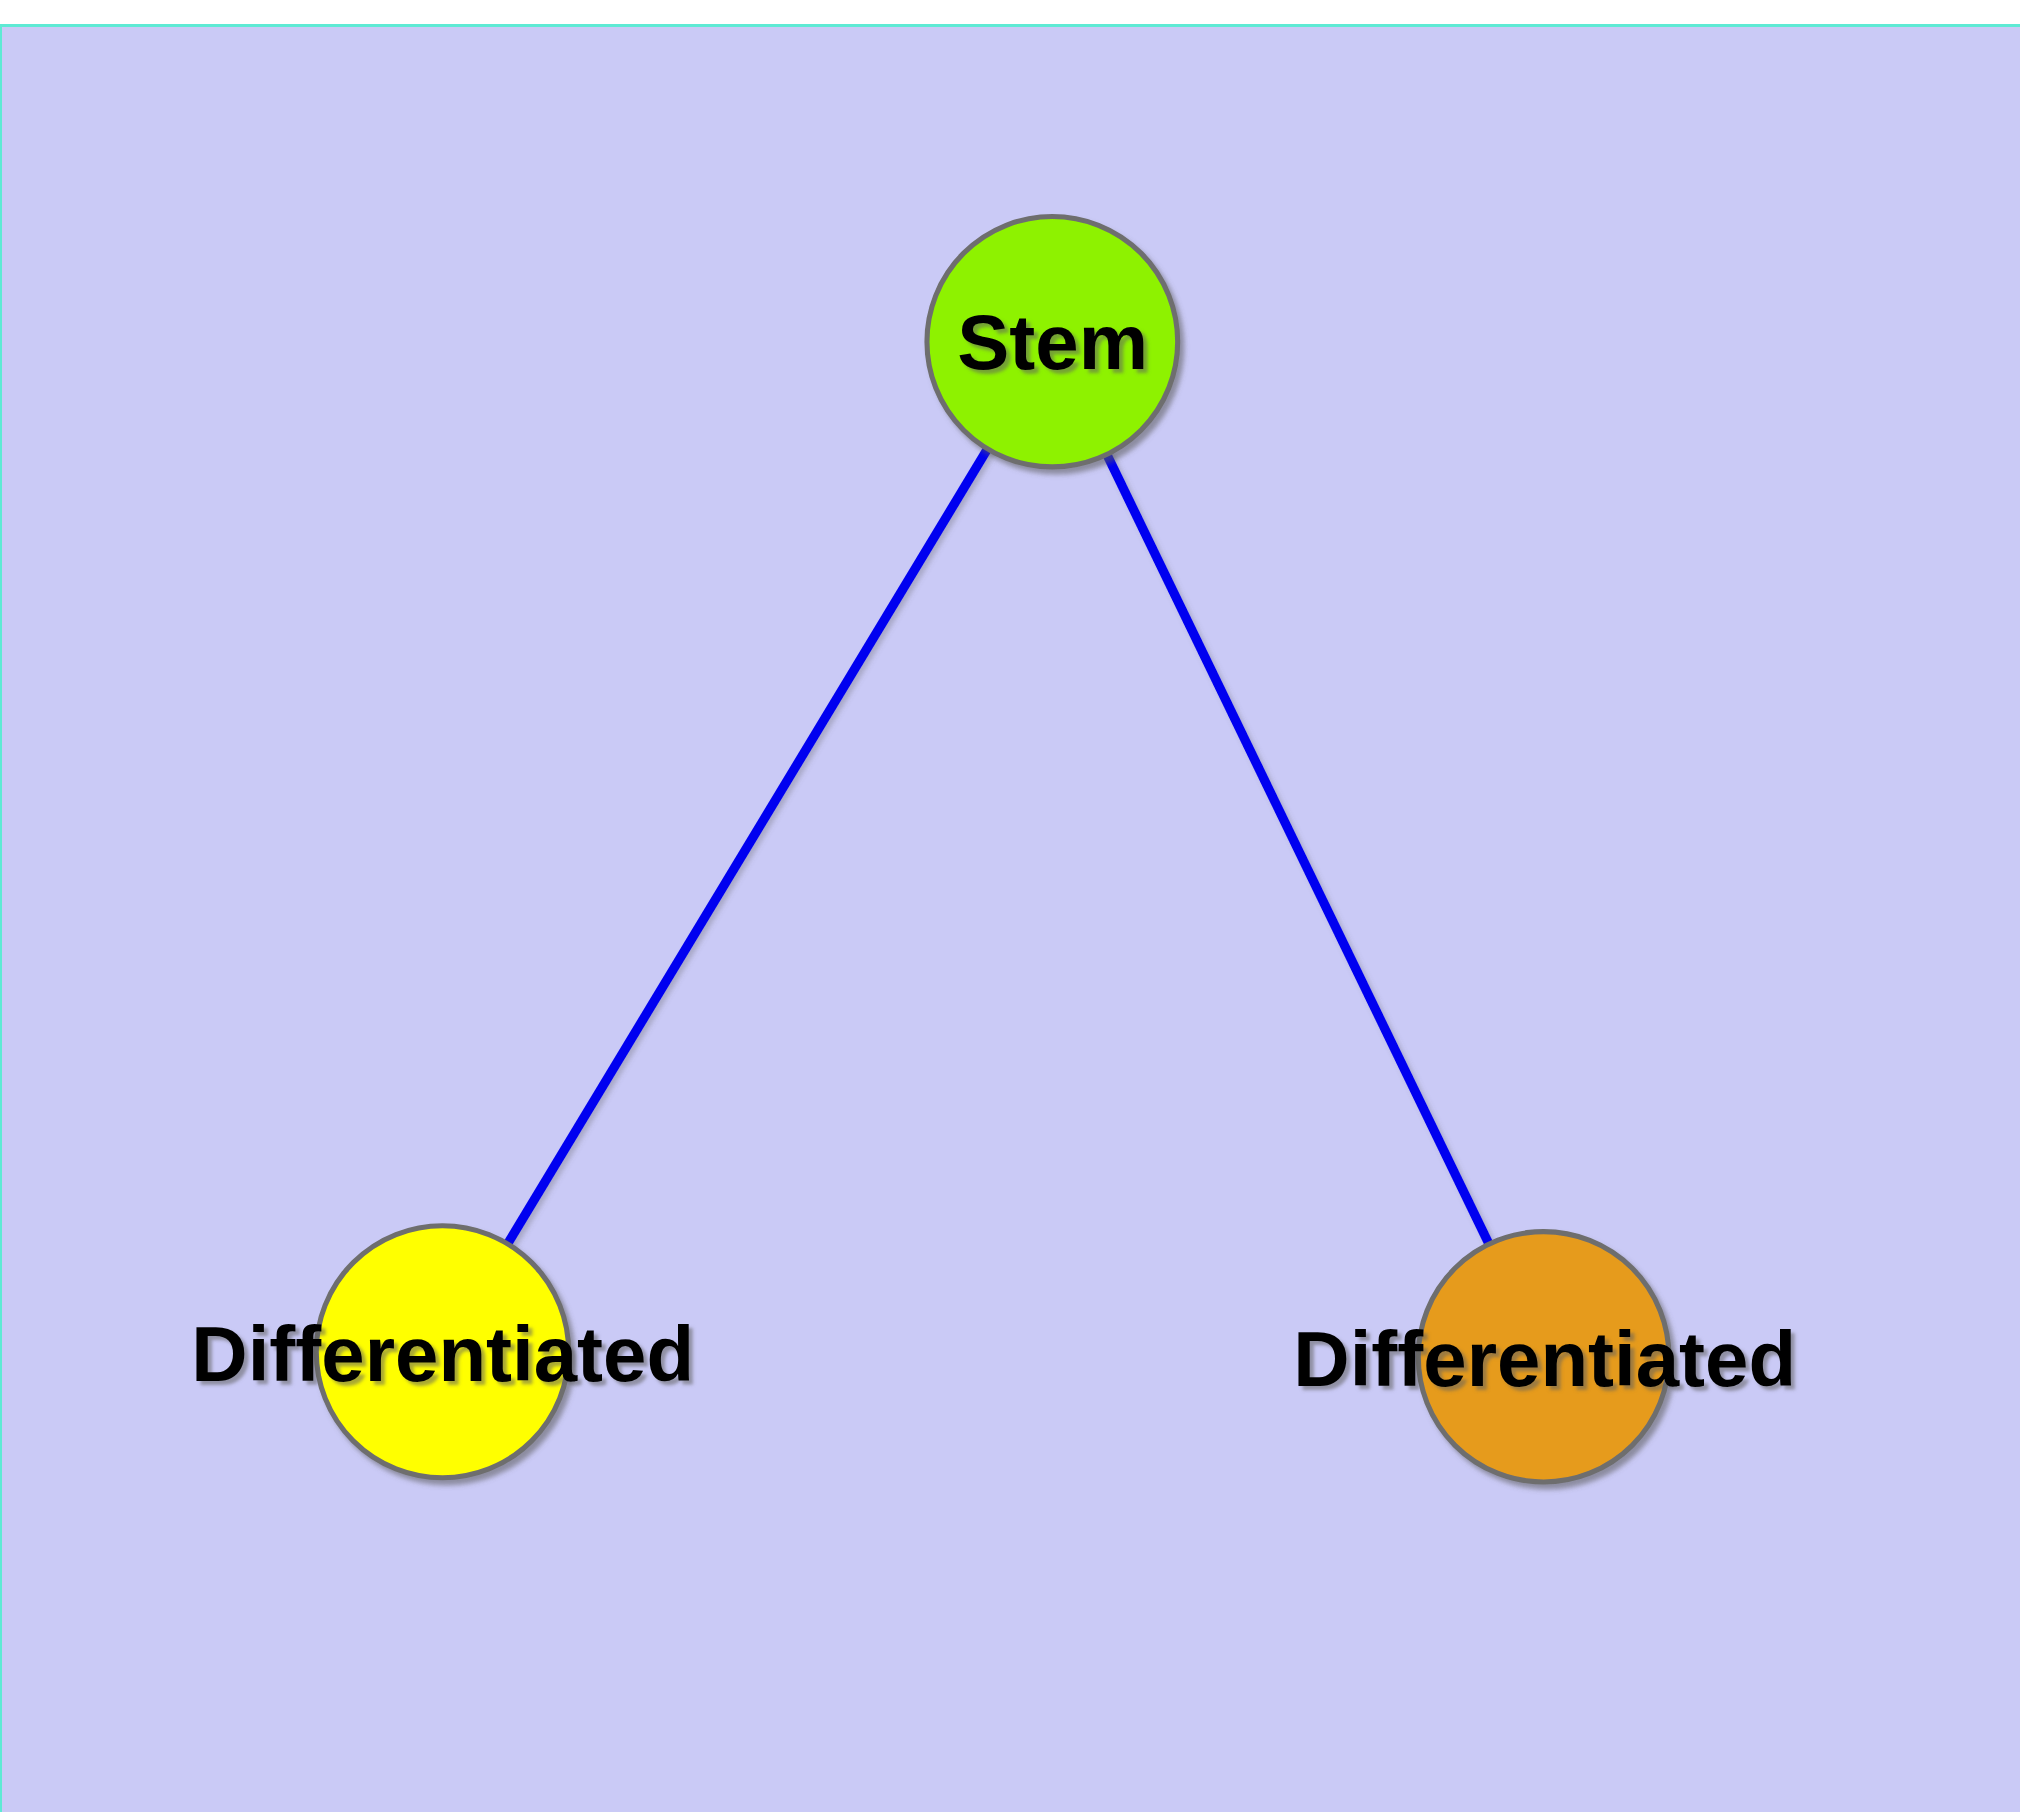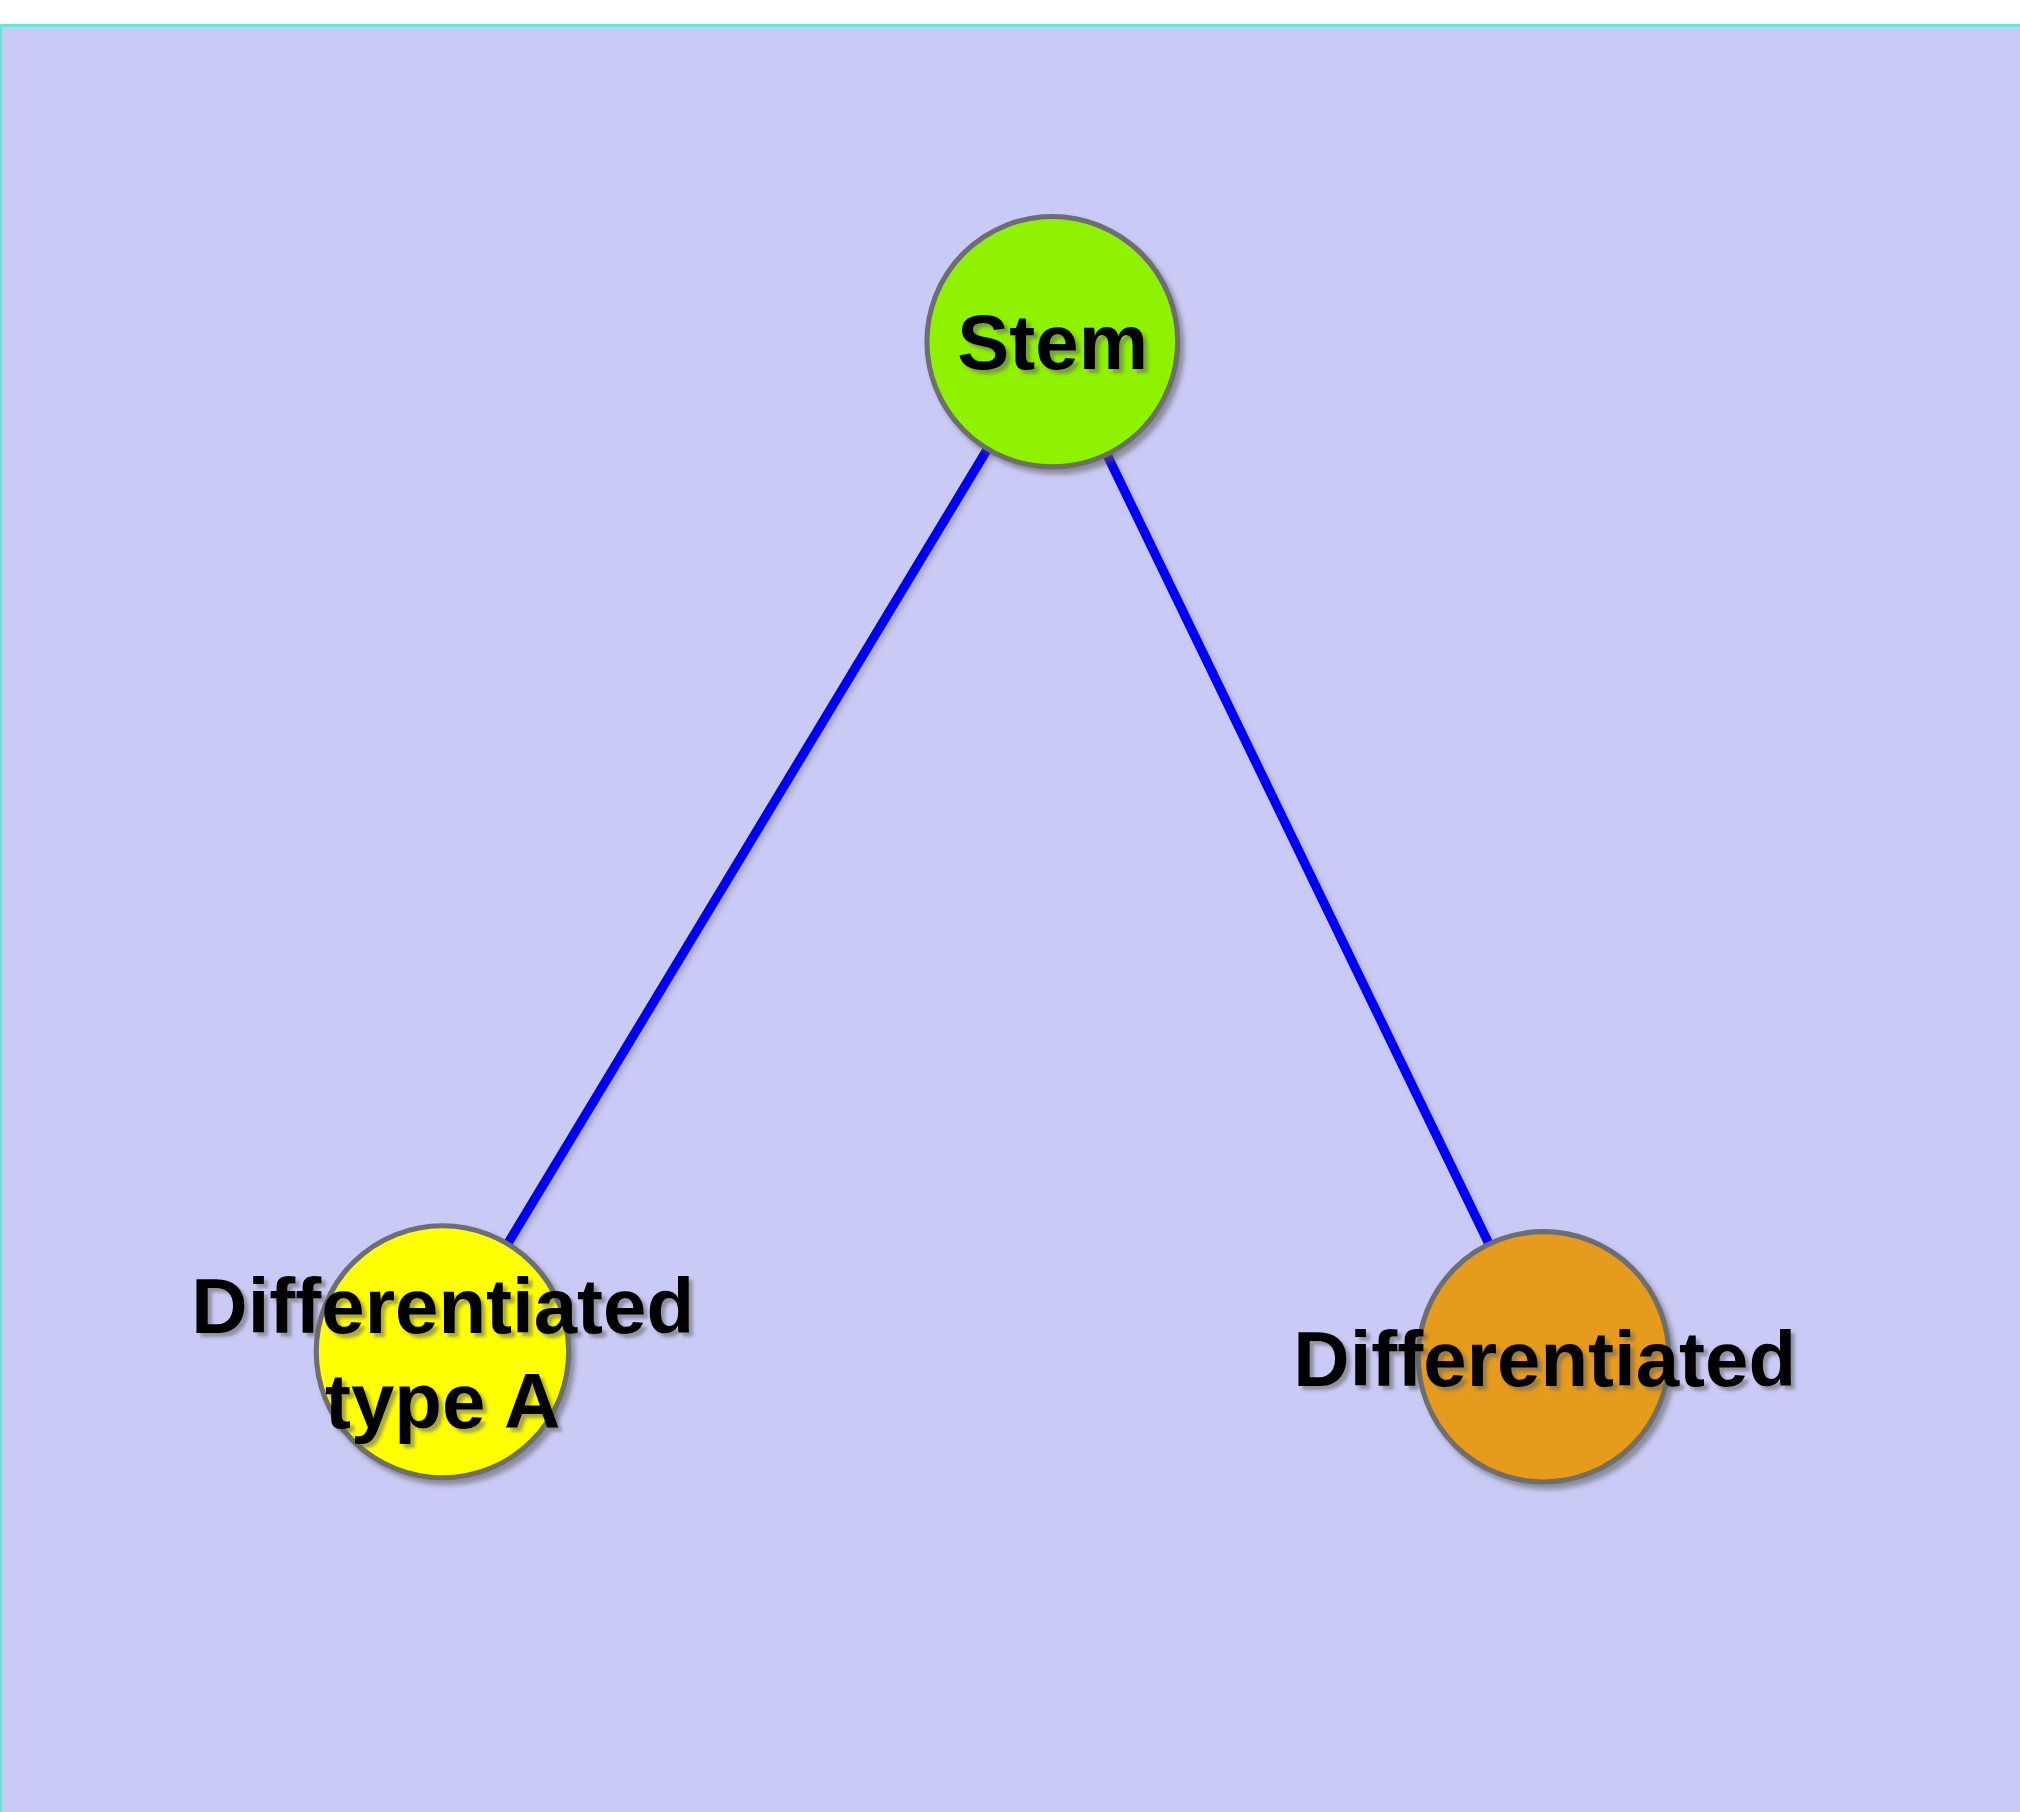--- a/index.html
+++ b/index.html
@@ -75,21 +75,20 @@
       <circle class="node-circle" cx="520" cy="1566" r="149" fill="#FFFF00" stroke="#6E6E6E"></circle>
       <circle class="node-circle" cx="1820" cy="1572" r="148" fill="#E69B1E" stroke="#6E6E6E"></circle>
     </svg>
 
     <div class="node-label" style="left: 1051px; top: 315px;">
       <div>Stem</div>
     </div>
 
     <div class="node-label" style="left: 441px; top: 1327px;">
       <div>Differentiated</div>
-      <div>type A</div>
     </div>
 
     <div class="node-label" style="left: 1543px; top: 1332px;">
       <div>Differentiated</div>
     </div>
 
   </div>
 </div>
 
 

